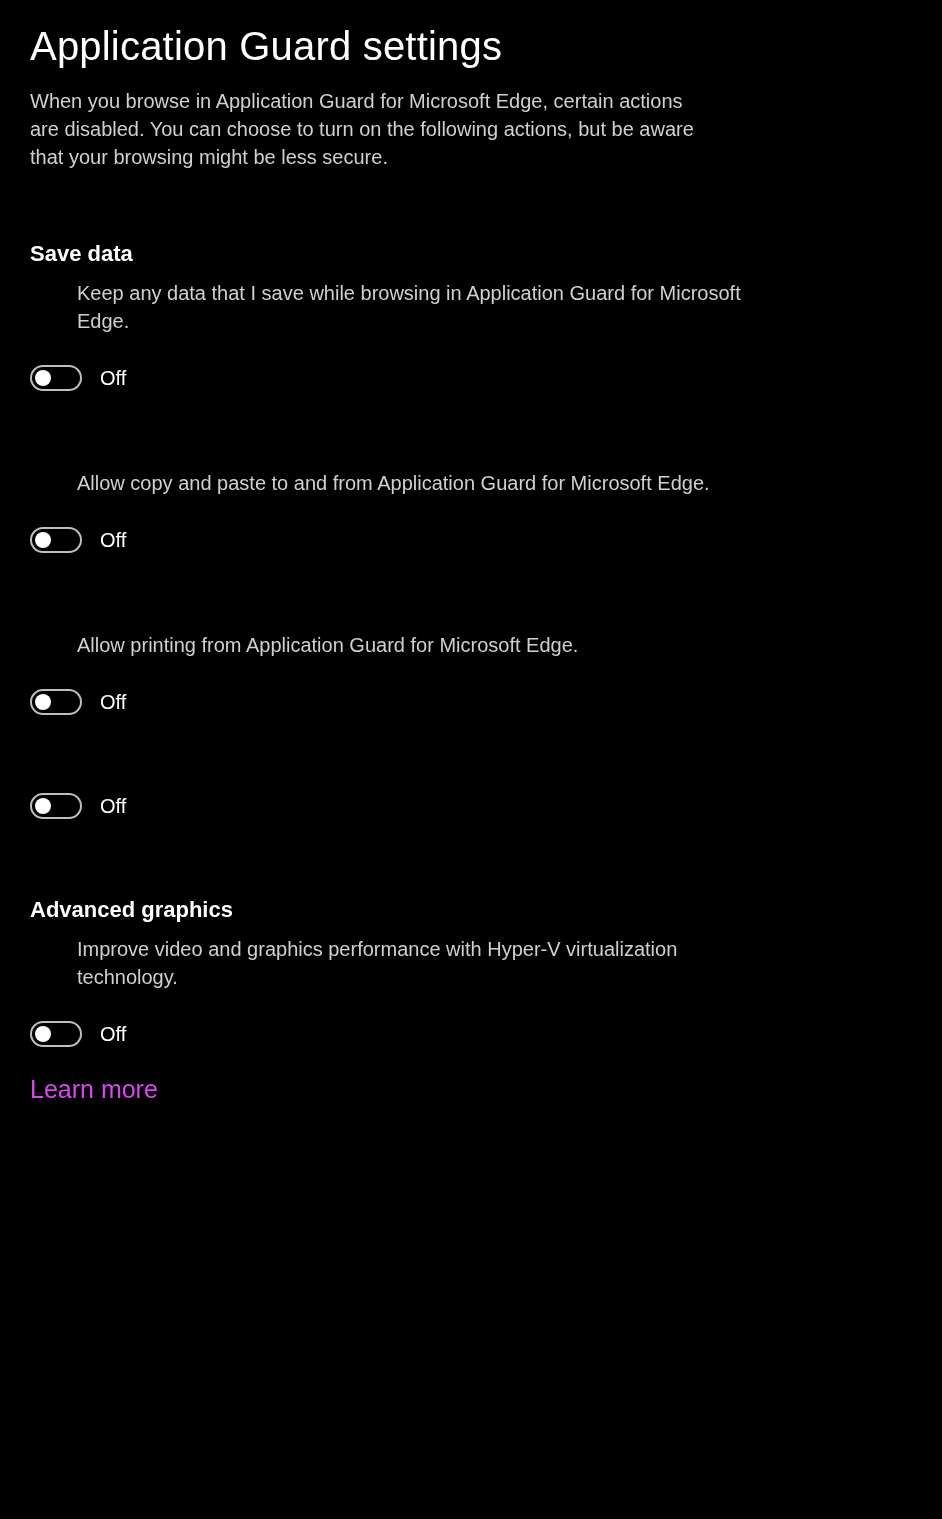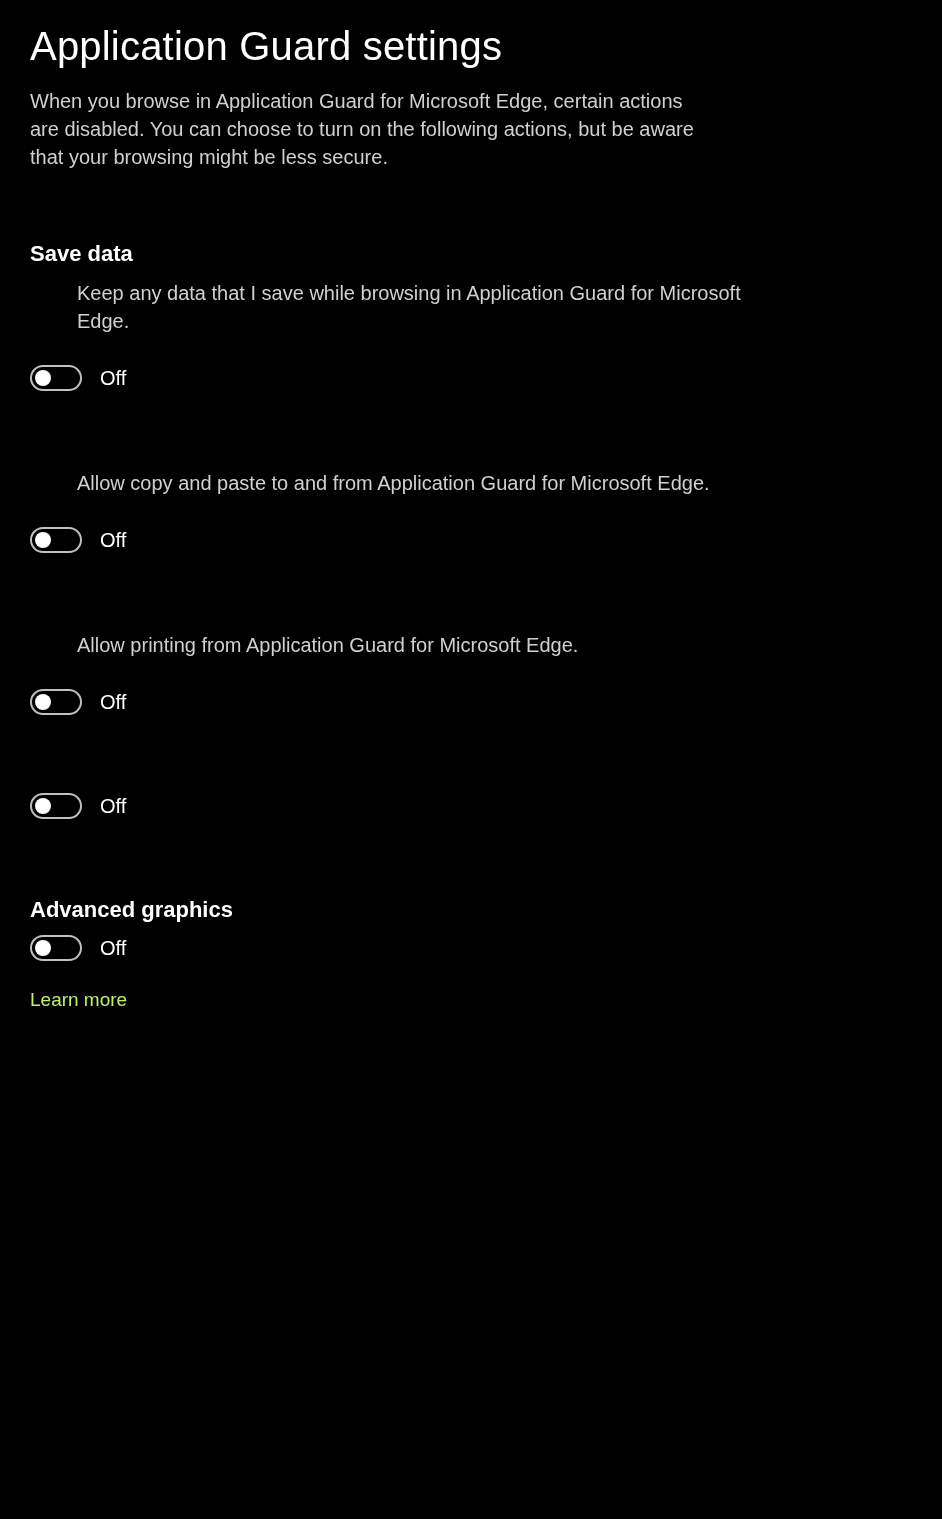--- a/index.html
+++ b/index.html
@@ -71,22 +71,22 @@
       width: 16px;
       height: 16px;
       border-radius: 50%;
       background-color: #ffffff;
     }
     .toggle-label {
       font-size: 20px;
       color: #ffffff;
     }
     .learn-more {
-      color: #bef264;
-      font-size: 19px;
+      color: #d946ef;
+      font-size: 25px;
       text-decoration: none;
       cursor: pointer;
     }
   </style>
 </head>
 <body>
 
 
 
 <h1 class="page-title">Application Guard settings</h1>
@@ -127,20 +127,21 @@
   <div class="toggle-row">
     <div class="toggle">
       <div class="toggle-thumb"></div>
     </div>
     <span class="toggle-label">Off</span>
   </div>
 </div>
 
 <div class="section">
   <h2 class="section-title">Advanced graphics</h2>
+  <p class="section-description">Improve video and graphics performance with Hyper-V virtualization technology.</p>
   <div class="toggle-row">
     <div class="toggle">
       <div class="toggle-thumb"></div>
     </div>
     <span class="toggle-label">Off</span>
   </div>
 </div>
 
 <a class="learn-more">Learn more</a>
 

